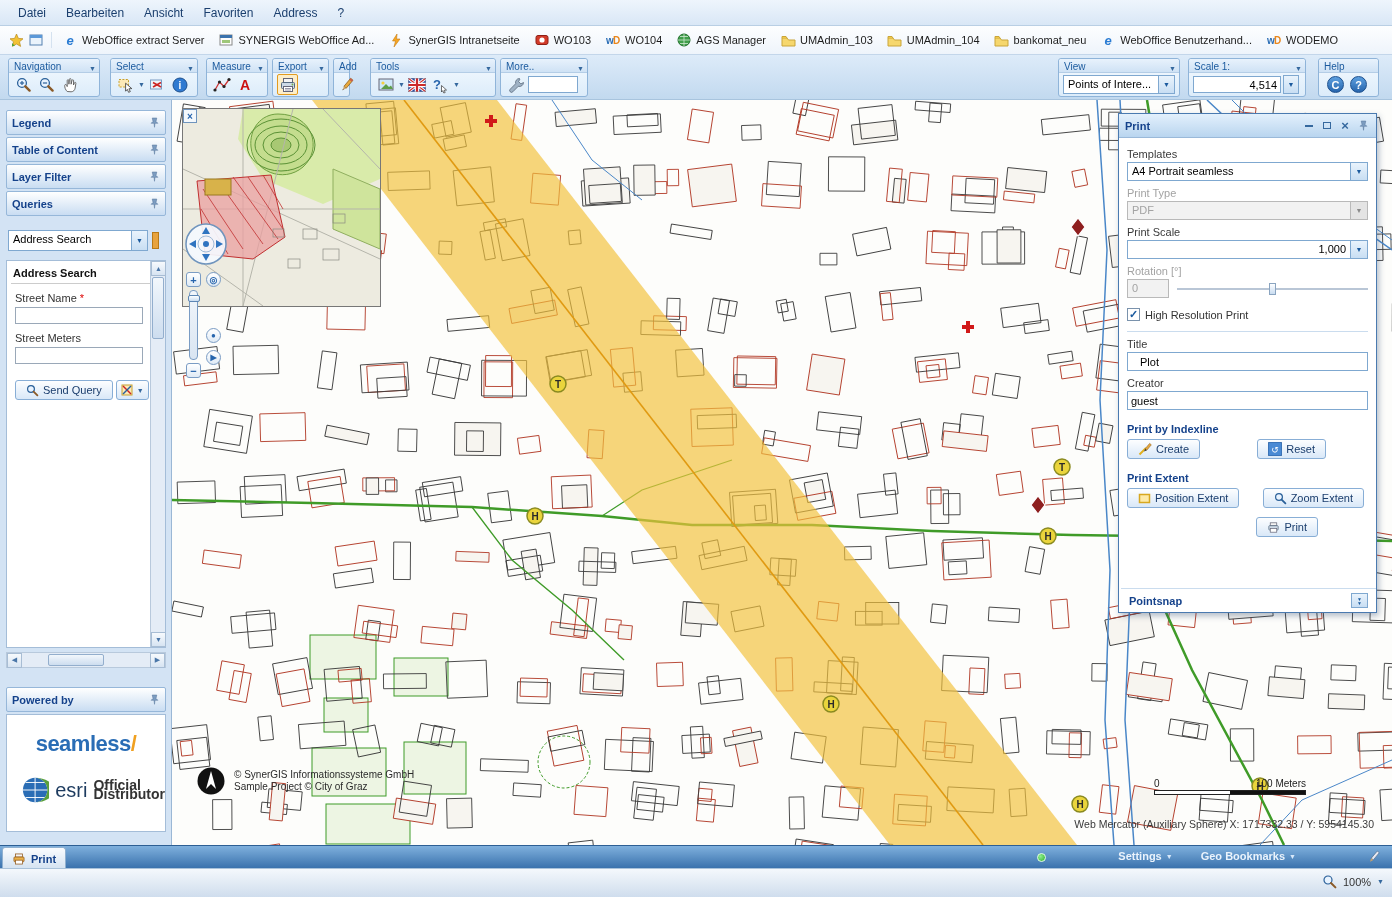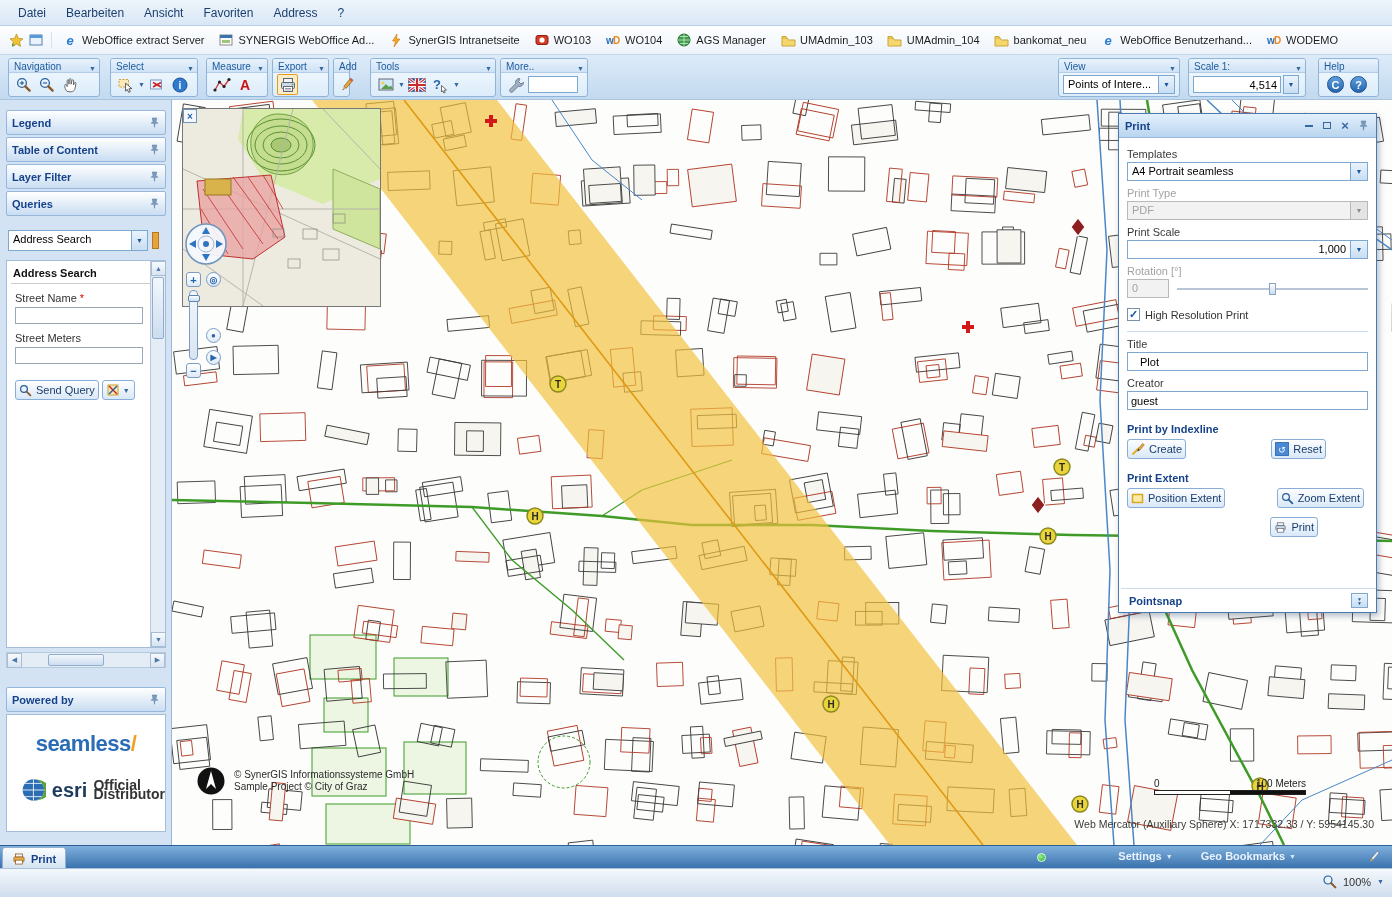--- a/index.html
+++ b/index.html
@@ -26,21 +26,21 @@
 .combo{display:flex;align-items:stretch;background:#fff;border:1px solid #7fa8d0;height:19px}
 .combo .cv{flex:1;padding:2px 4px;white-space:nowrap;overflow:hidden}
 .combo .ca{width:16px;background:linear-gradient(#e9f3fc,#c8def3);border-left:1px solid #7fa8d0;display:flex;align-items:center;justify-content:center;color:#1b5a9e;font-size:7px}
 .rbtn{width:17px;height:17px;border-radius:50%;background:linear-gradient(#5da0e0,#2765ad);color:#fff;font-weight:bold;font-size:11px;display:flex;align-items:center;justify-content:center;border:1px solid #1d4f8c}
 
 #sidebar{left:0;top:100px;width:172px;height:745px;background:#d3e3f4;border-right:1px solid #9ab7d5}
 .pane-h{position:absolute;left:6px;width:160px;height:25px;background:linear-gradient(#ffffff,#c9ddf2);border:1px solid #96b7d9;border-radius:2px;display:flex;align-items:center;justify-content:space-between;padding:0 5px;color:#15428b;font-weight:bold}
 .panel{position:absolute;background:#fff;border:1px solid #a4bdd8}
 .flabel{color:#333}
 .finput{background:#fff;border:1px solid #9aa8b8;height:17px;width:128px}
-.btn{display:inline-flex;align-items:center;gap:4px;background:linear-gradient(#fdfeff,#d9e8f8);border:1px solid #88aed6;border-radius:3px;height:20px;padding:0 3px;color:#1a3d6d}
+.btn{display:inline-flex;align-items:center;gap:4px;background:linear-gradient(#fdfeff,#d9e8f8);border:1px solid #88aed6;border-radius:3px;height:20px;padding:0 10px;color:#1a3d6d}
 .sb-btn{width:15px;height:15px;background:linear-gradient(#f7fafd,#d7e4f2);border:1px solid #a8bdd4;color:#4a76a8;font-size:7px;display:flex;align-items:center;justify-content:center}
 .sb-thumb{background:linear-gradient(#f2f7fc,#cdddef);border:1px solid #93aecd;border-radius:2px}
 
 #map{left:172px;top:100px;width:1220px;height:745px;background:#fdfdfb;overflow:hidden}
 #overview{left:10px;top:8px;width:199px;height:199px;border:1px solid #777;background:#eceadf}
 #ov-close{left:0;top:0;width:14px;height:14px;background:#f4f8fc;border:1px solid #6f94bd;color:#2765ad;font-size:10px;font-weight:bold;display:flex;align-items:center;justify-content:center}
 .navbtn{position:absolute;display:flex;align-items:center;justify-content:center;background:linear-gradient(#ffffff,#dfeaf5);border:1px solid #7a9cc4;color:#2765ad;font-weight:bold;border-radius:3px}
 .navrnd{border-radius:50%}
 #slider{position:absolute;width:9px;background:linear-gradient(#f2f6fb,#d9e5f2);border:1px solid #7a9cc4;border-radius:4px}
 .mapnote{position:absolute;color:#2b2b2b;font-size:10px;line-height:12px}
@@ -1075,21 +1075,21 @@
     </div>
 
   <div class="panel" style="left:6px;top:614px;width:160px;height:118px">
     <div style="text-align:center;margin-top:16px;font-size:22px;font-weight:bold;color:#2a6db5;letter-spacing:-0.5px"><span>seamless</span><span style="color:#f0a020">/</span></div>
     <div style="display:flex;align-items:center;gap:6px;margin:18px 0 0 14px">
       <svg width="30" height="30" viewBox="0 0 30 30">
           <circle cx="15" cy="15" r="13" fill="#2a6db5"></circle>
           <path d="M15 2 a13 13 0 0 1 0 26 a20 13 0 0 0 0 -26" fill="#5aa03c"></path>
           <path d="M2 15 h26 M15 2 v26 M5 7 h20 M5 23 h20" stroke="#fff" stroke-width="1" fill="none"></path>
         </svg>
-      <span style="font-size:20px;font-weight:bold;color:#1d3b5f">esri</span>
+      <span style="font-size:20px;font-weight:normal;color:#1d3b5f">esri</span>
       <span style="font-size:14px;color:#333;line-height:9px;font-weight:bold"><span>Official</span><br><span>Distributor</span></span>
     </div>
   </div>
 </div>
 
 <div id="print-panel" class="abs">
   <div id="pp-head">
     <span>Print</span>
     <span class="sp"></span>
     <span class="wbtn">

